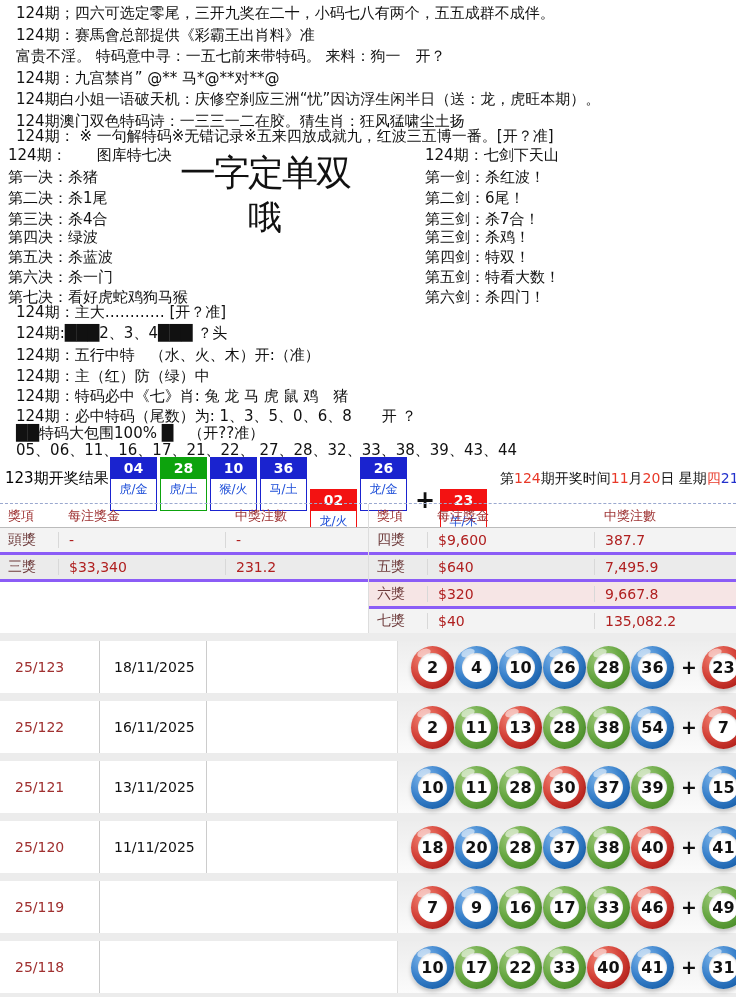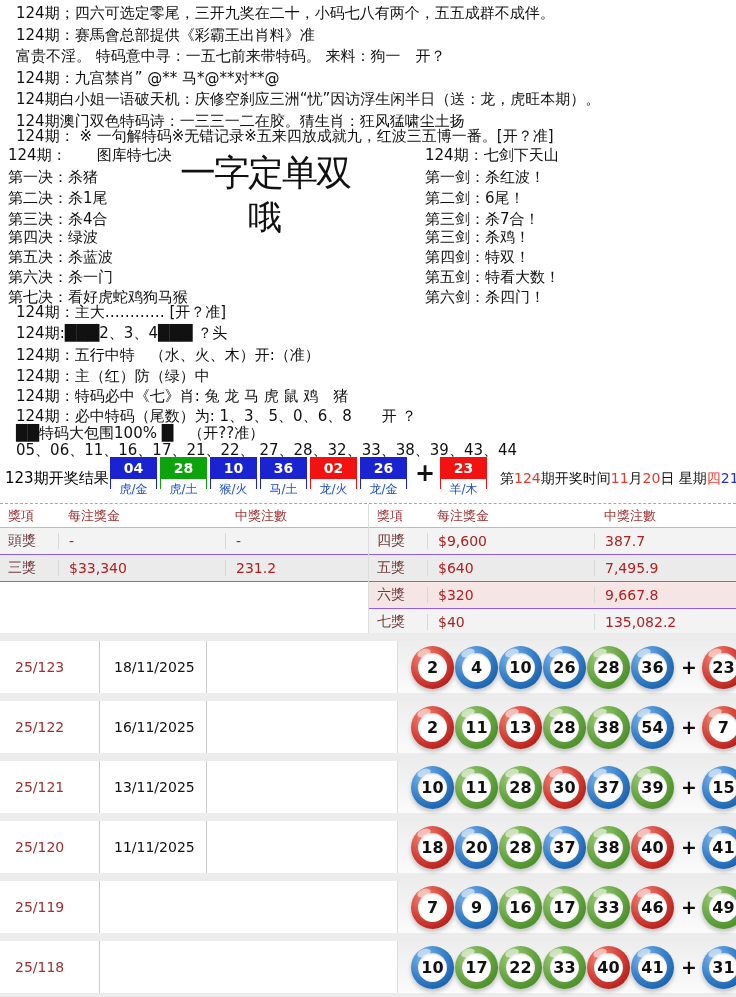--- a/index.html
+++ b/index.html
@@ -46,37 +46,37 @@
   
   #big-text { position:absolute; left:180px; top:153px; width:170px; text-align:center;
               font-family:"DejaVu Serif", serif; color:#111; line-height:1.1; }
   #big-text .bt1 { font-size:36px; letter-spacing:-2px; white-space:nowrap; }
   #big-text .bt2 { font-size:34px; margin-top:6px; }
 
   
   #result-bar { position:absolute; left:0; top:455px; width:736px; height:47px; }
   #result-label { position:absolute; left:5px; top:14px; font-size:15px; }
   #result-cards { position:absolute; left:110px; top:2px; display:flex; align-items:center; }
-  .rcard { width:47px; height:32px; border:1px solid #888; margin-right:3px; text-align:center; background:#fff; }
+  .rcard { width:47px; height:54px; border:1px solid #888; margin-right:3px; text-align:center; background:#fff; }
   .rcard .rnum { height:21px; line-height:21px; font-size:14px; font-weight:bold; color:#fff; }
   .rcard .rinfo { height:20px; line-height:20px; font-size:12px; color:#1d4ed8; background:#fff; }
   .rcard.blue { border-color:#1a23cf; } .rcard.blue .rnum { background:#1a23cf; }
   .rcard.green { border-color:#0da30d; } .rcard.green .rnum { background:#0da30d; }
-  .rcard.red { border-color:#f31212; } .rcard.red .rnum { background:#f31212; }
+  .rcard.red { border-color:#f31212;margin-top:32px; } .rcard.red .rnum { background:#f31212; }
   #result-plus { font-size:24px; font-weight:bold; margin:0 5px; color:#111; }
   #next-info { position:absolute; left:500px; top:15px; font-size:14px; white-space:nowrap; color:#111; }
   #next-info .red { color:#e83828; }
   #next-info .blue { color:#2231cc; }
 
   
   #prize-area { position:absolute; left:0; top:503px; width:736px; height:130px; border-top:1px dashed #9aa8cf; display:flex; }
   .ptable { width:368px; }
   .ptable.right { border-left:1px solid #ddd; }
   .phead { display:flex; height:24px; align-items:center; border-bottom:1px solid #bbb; color:#9e3333; font-size:13px; }
-  .prow { display:flex; height:27px; align-items:center; font-size:14px; border-bottom:1px solid #8b5cf6; }
+  .prow { display:flex; height:27px; align-items:center; font-size:14px; border-bottom:3px solid #8b5cf6; }
   .prows .prow:nth-child(1){background:#f3f3f3}
   .prows .prow:nth-child(2){background:#ebebeb}
   .prows .prow:nth-child(3){background:#f6e5e5}
   .prows .prow:nth-child(4){background:#f3f3f3}
   .pc { overflow:hidden; white-space:nowrap; }
   .pc.name { width:58px; padding-left:8px; color:#6d3a3a; }
   .pc.amount { width:167px; padding-left:10px; color:#b02020; border-left:1px solid #d8d8d8; }
   .pc.count { flex:1; padding-left:10px; color:#b02020; border-left:1px solid #d8d8d8; }
   .phead .pc.name, .phead .pc.amount, .phead .pc.count { color:#9e3333; border-left:none; }
 

